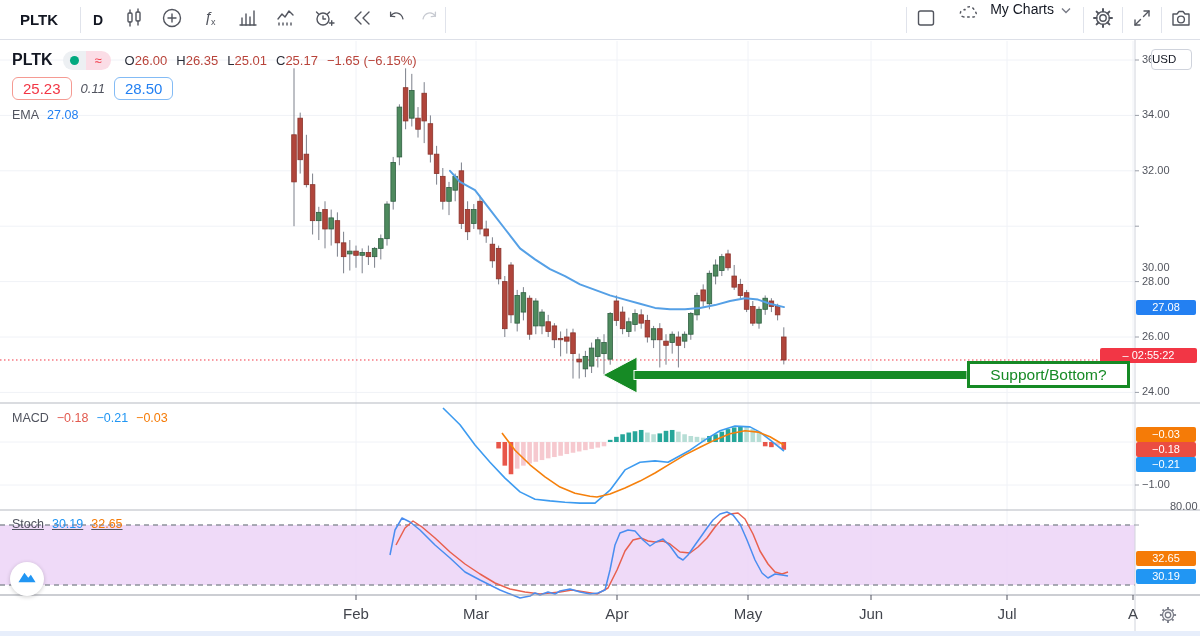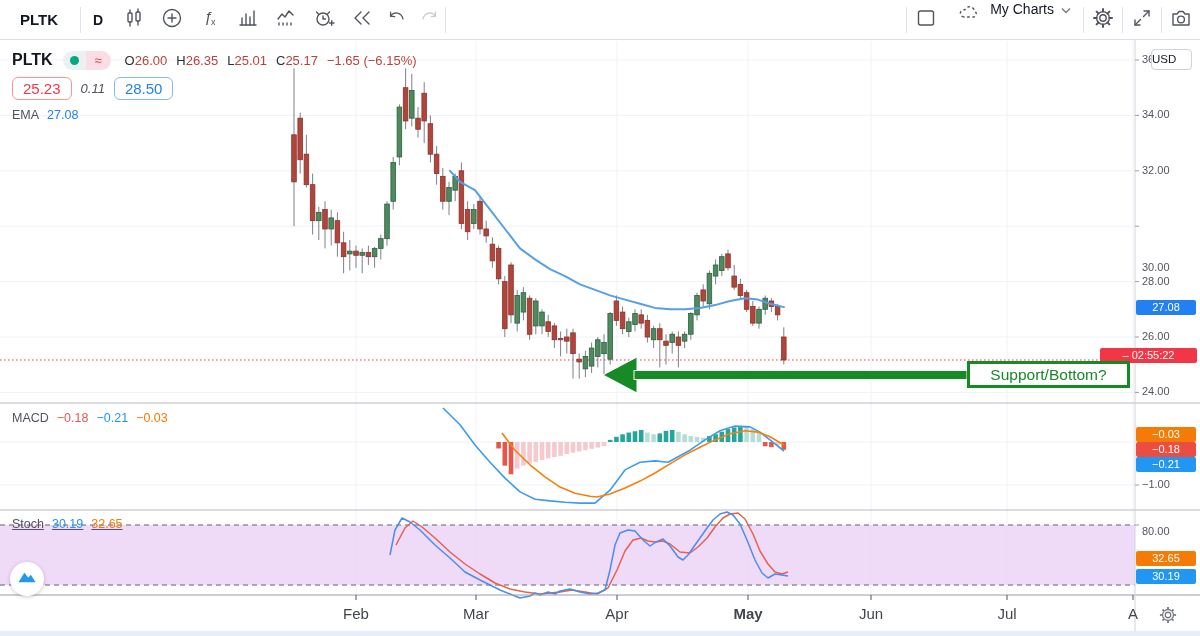--- a/index.html
+++ b/index.html
@@ -506,34 +506,34 @@
 
   <div id="price-scale">
       <div class="axis-label" style="top: 53px;">36.00</div>
       <div class="axis-label" style="top: 108.4px;">34.00</div>
       <div class="axis-label" style="top: 163.8px;">32.00</div>
       <div class="axis-label" style="top: 216px; margin-top: 45px;">30.00</div>
       <div class="axis-label" style="top: 274.6px;">28.00</div>
       <div class="axis-label" style="top: 330px;">26.00</div>
       <div class="axis-label" style="top: 385.4px;">24.00</div>
       <div class="axis-label" style="top: 478px;">−1.00</div>
-      <div class="axis-label" style="top: 525px;">80.00</div>
+      <div class="axis-label" style="top: 500px; margin-left: 28px;">80.00</div>
       <div class="pill" style="top: 299.584px; left: 1136px; width: 60px; background: rgb(35, 128, 242);">27.08</div>
       <div class="pill" style="top: 348.491px; left: 1100px; width: 97px; background: rgb(242, 54, 69);">– 02:55:22</div>
       <div class="pill" style="top: 426.79px; left: 1136px; width: 60px; background: rgb(245, 123, 7);">−0.03</div>
       <div class="pill" style="top: 442.24px; left: 1136px; width: 60px; background: rgb(235, 77, 65);">−0.18</div>
       <div class="pill" style="top: 456.53px; left: 1136px; width: 60px; background: rgb(33, 150, 243);">−0.21</div>
       <div class="pill" style="top: 550.85px; left: 1136px; width: 60px; background: rgb(245, 123, 7);">32.65</div>
       <div class="pill" style="top: 569.31px; left: 1136px; width: 60px; background: rgb(33, 150, 243);">30.19</div>
     </div>
   <div id="time-scale">
       <div class="tlabel" style="left: 334px;">Feb</div>
       <div class="tlabel" style="left: 454px;">Mar</div>
       <div class="tlabel" style="left: 595px;">Apr</div>
-      <div class="tlabel" style="left: 726px; font-weight: bold;">May</div>
+      <div class="tlabel" style="left: 726px;">May</div>
       <div class="tlabel" style="left: 849px;">Jun</div>
       <div class="tlabel" style="left: 985px;">Jul</div>
       <div class="tlabel" style="left: 1111px;">A</div>
     </div>
   <div id="usd-pill">USD</div>
 
   <div id="watermark">
     <span><svg width="24" height="24" viewBox="0 0 28 28">
           <path d="M4 20 L11 9 L15.5 15 L18.5 11.5 L24 20 Z" fill="#2196f3"></path>
         </svg></span>

